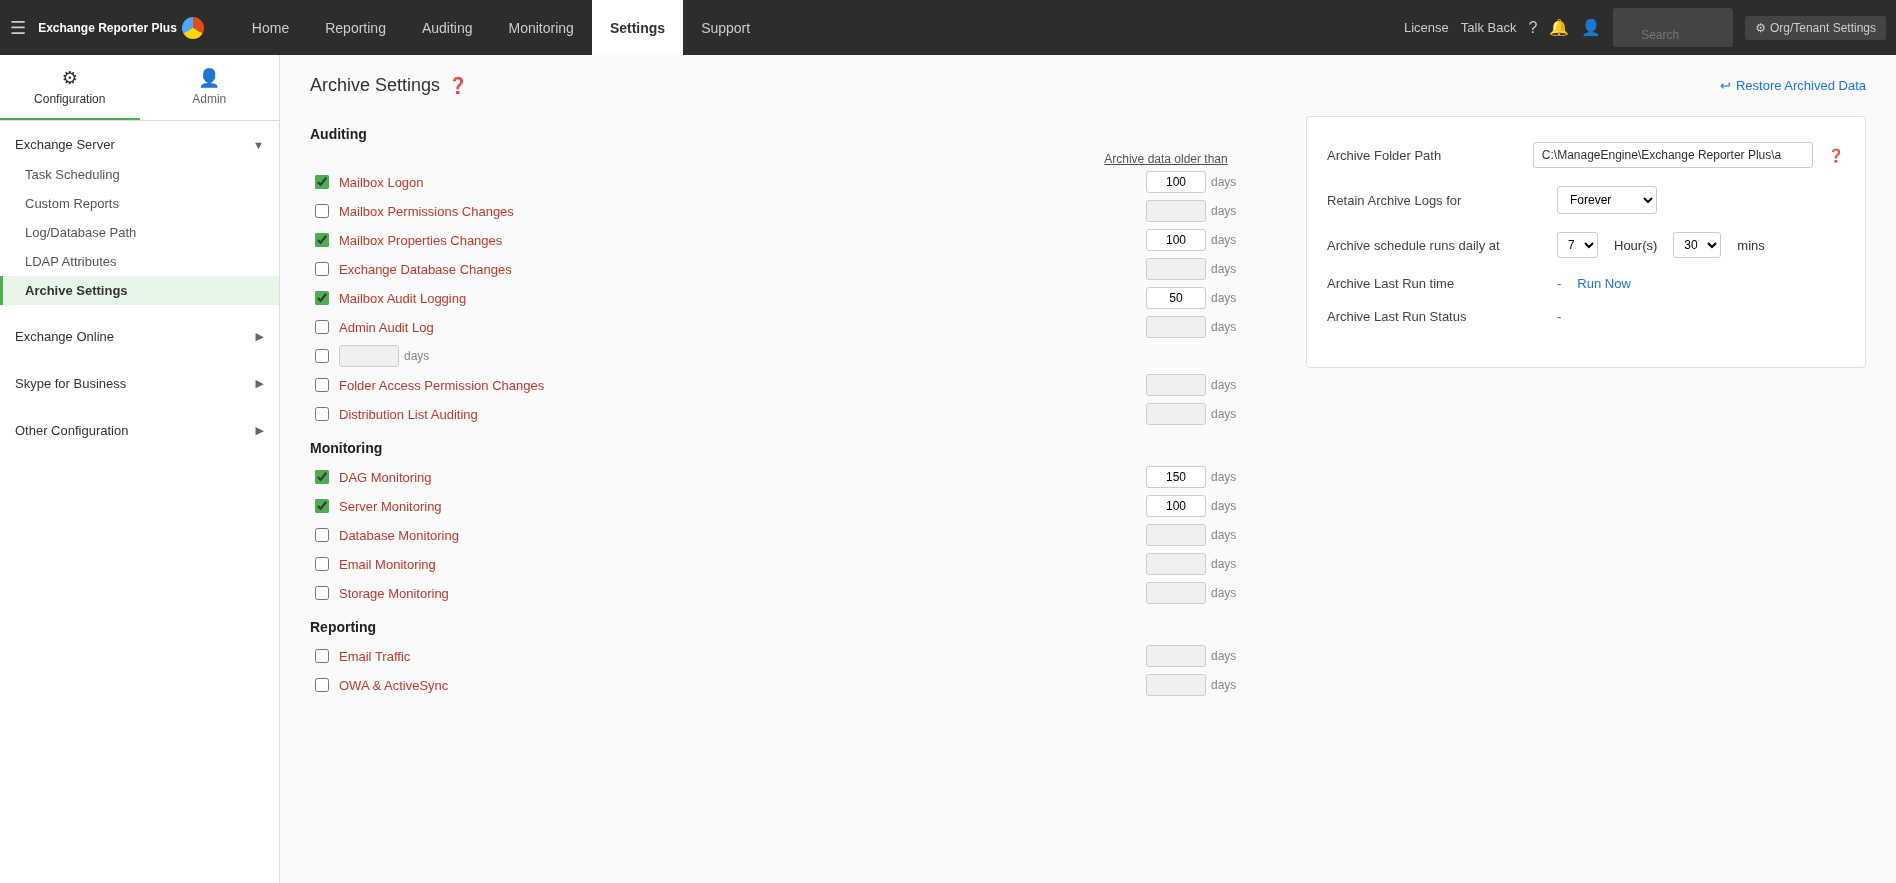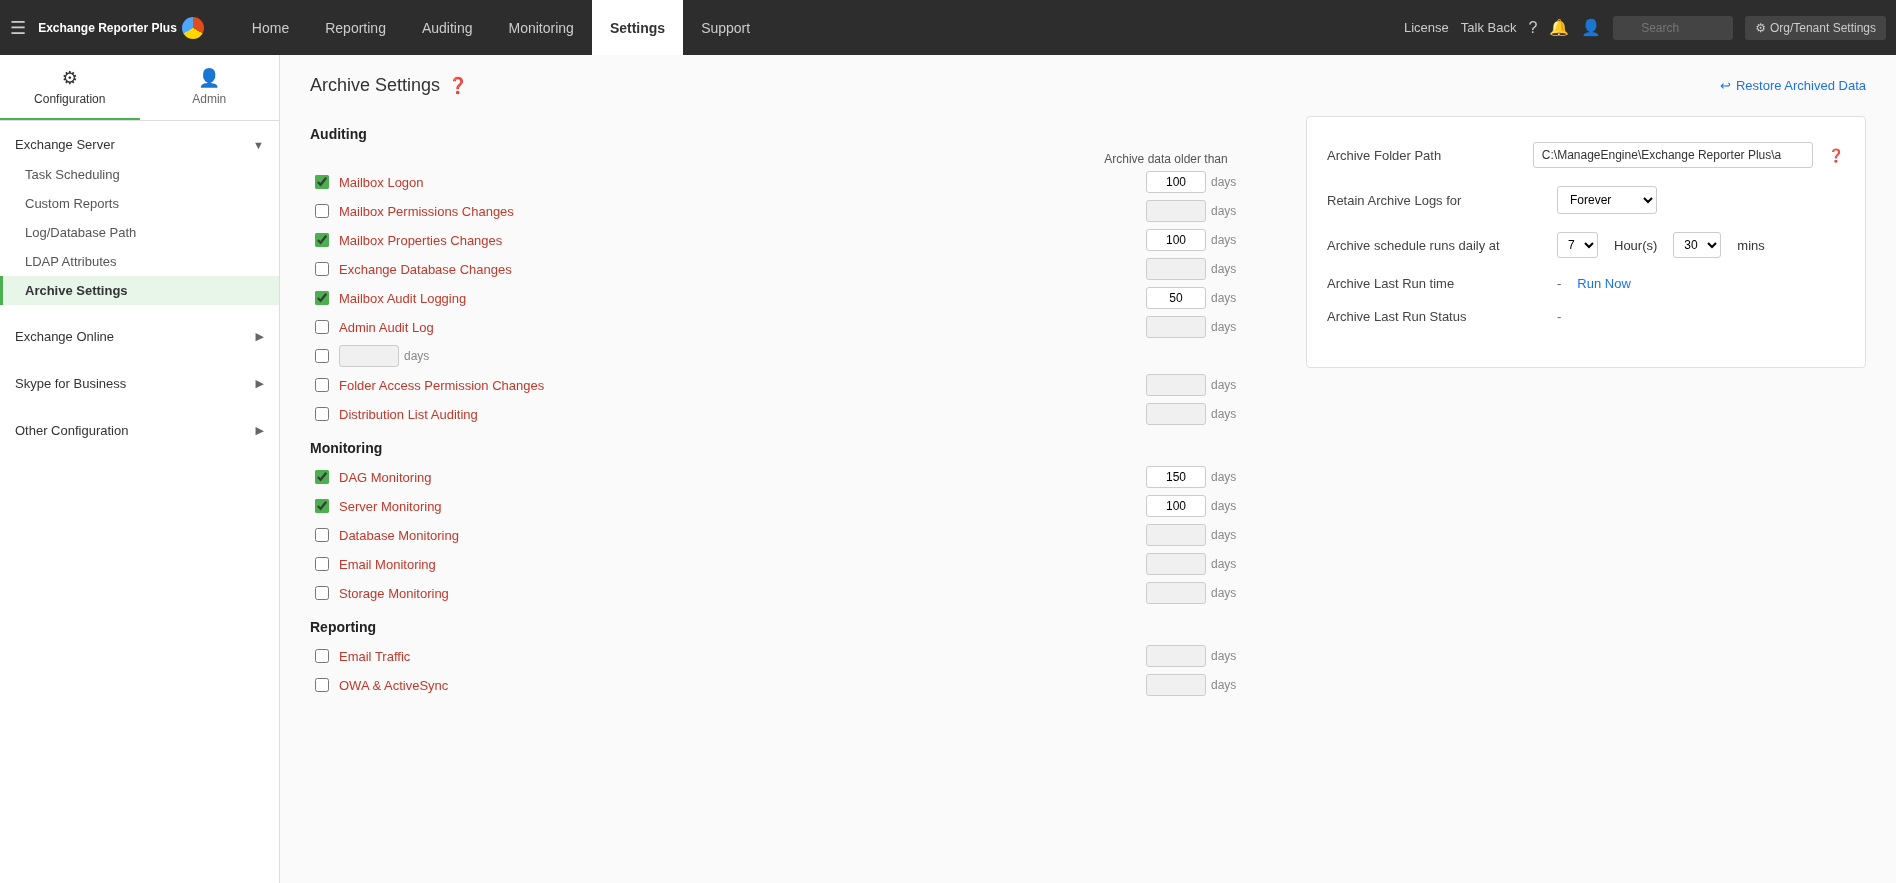--- a/index.html
+++ b/index.html
@@ -65,21 +65,21 @@
     }
     .nav-right-link {
       color: #ccc;
       font-size: 13px;
       cursor: pointer;
     }
     .search-box {
       background: #444;
       border: none;
       color: #ccc;
-      padding: 5px 10px 5px 28px;
+      padding: 20px 10px 5px 28px;
       border-radius: 3px;
       font-size: 12px;
       width: 120px;
       position: relative;
     }
     .search-wrap {
       position: relative;
       display: flex;
       align-items: center;
     }
@@ -221,20 +221,21 @@
       margin-top: 10px;
       color: #222;
     }
     .col-headers {
       display: flex;
       align-items: center;
       margin-bottom: 5px;
       padding-left: 30px;
       color: #555;
       font-size: 12px;
+      text-decoration: underline;
     }
     .col-headers .item-name { flex: 1; }
     .col-headers .archive-col { width: 200px; text-align: center; }
 
     .check-row {
       display: flex;
       align-items: center;
       margin-bottom: 7px;
       padding-left: 5px;
     }

